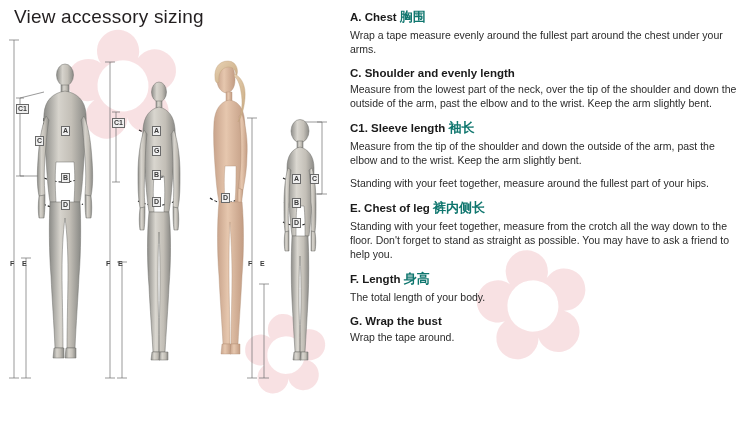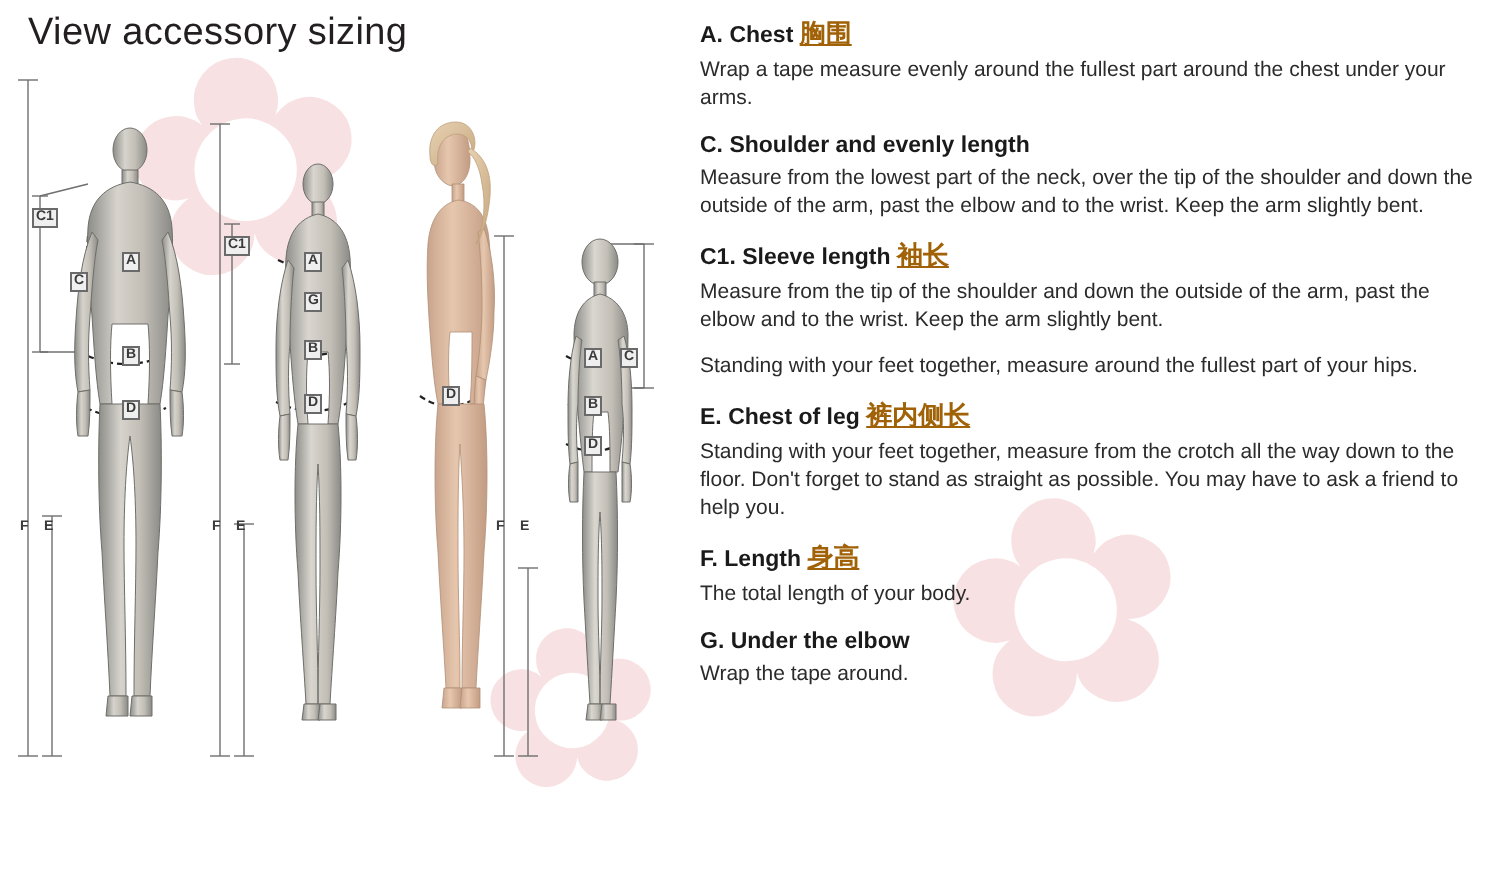--- a/index.html
+++ b/index.html
@@ -84,25 +84,24 @@
     width: 392px;
   }
   .entry { margin-bottom: 9px; }
   .entry h3 {
     margin: 0 0 2px 0;
     font-size: 11.5px;
     font-weight: bold;
     color: #1a1a1a;
   }
   .cn {
-    color: #a16207;
+    color: #0f766e;
     font-weight: bold;
     font-size: 13px;
     font-family: "DejaVu Sans", sans-serif;
-    text-decoration: underline;
   }
   .entry p {
     margin: 0;
     font-size: 10.5px;
     line-height: 14px;
     color: #2b2b2b;
   }
 </style>
 </head>
 <body>
@@ -385,20 +384,20 @@
         <span>F.</span>
         <span>Length</span>
         <span class="cn">身高</span>
       </h3>
       <p>The total length of your body.</p>
     </div>
 
     <div class="entry">
       <h3>
         <span>G.</span>
-        <span>Under the elbow</span>
+        <span>Wrap the bust</span>
         <span class="cn"></span>
       </h3>
       <p>Wrap the tape around.</p>
     </div>
 
   </div>
 </div>
 
 </body></html>

